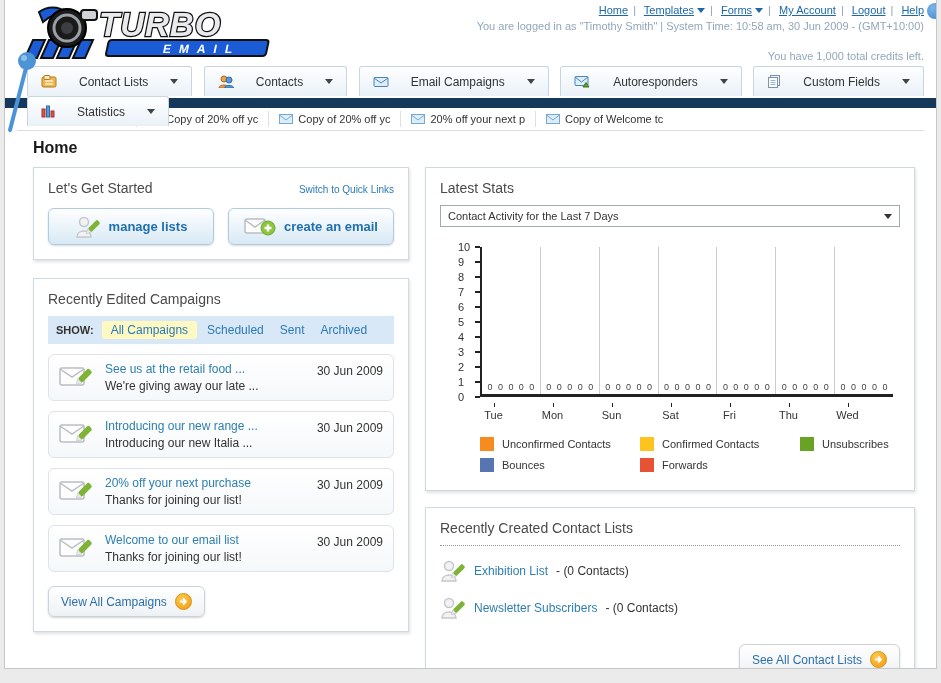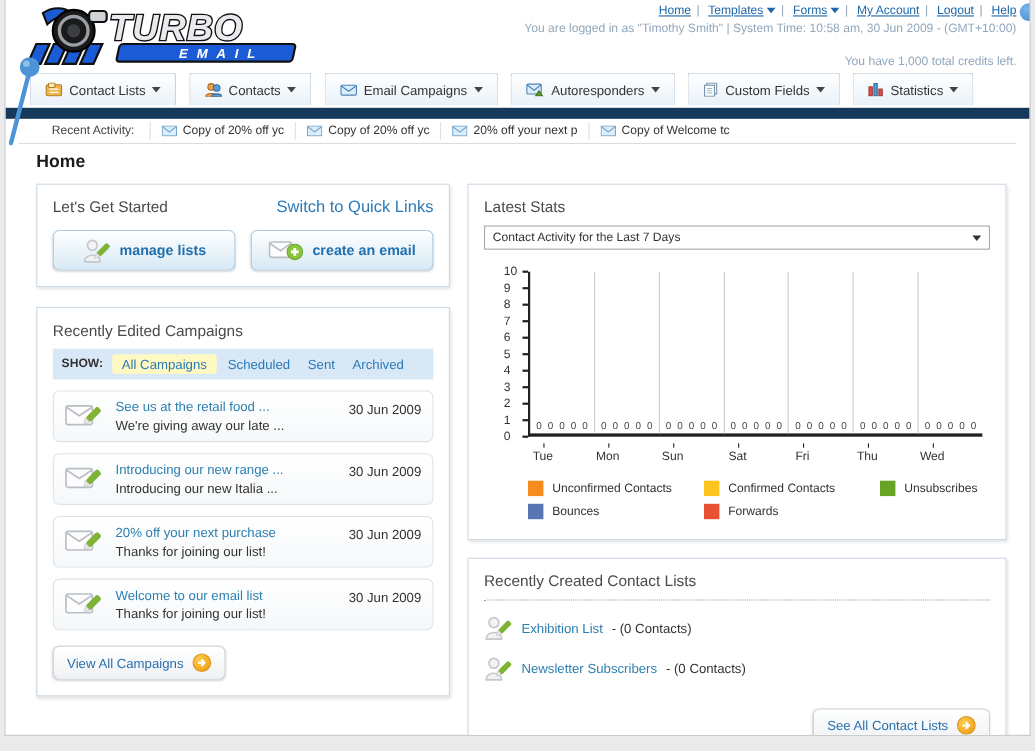--- a/index.html
+++ b/index.html
@@ -18,21 +18,21 @@
   .hdr-links .sep { margin:0 5px; color:#8fa3b6; }
   .hdr-links .dd { display:inline-block; width:0; height:0; border-left:4px solid transparent; border-right:4px solid transparent; border-top:5px solid #1c67a9; margin-left:3px; vertical-align:1px; }
   .hdr-sub { font-size:11px; color:#92a7bb; margin-top:4px; }
   .hdr-sub2 { font-size:11px; color:#92a7bb; margin-top:18px; }
   .blue-dot-right { position:absolute; right:-7px; top:3px; width:16px; height:16px; border-radius:50%;
          background:radial-gradient(circle at 35% 30%, #7ab4e8, #3f87cf); }
   .pin-annotation { position:absolute; left:0; top:48px; z-index:5; pointer-events:none; }
 
   
   .tabstrip { position:relative; padding-left:22px; height:32px; }
-  .tab { display:inline-flex; align-items:center; gap:6px; height:30px; margin-right:7px; padding:0 13px;
+  .tab { display:inline-flex; align-items:center; gap:22px; height:30px; margin-right:7px; padding:0 13px;
          background:linear-gradient(#ffffff,#e9f1f8); border:1px solid #c9d6e2; border-bottom:none;
          border-radius:3px 3px 0 0; font-size:12px; color:#333; cursor:pointer; vertical-align:bottom; }
   .tab .caret { width:0; height:0; border-left:4px solid transparent; border-right:4px solid transparent; border-top:5px solid #444; }
   .navybar { height:10px; background:#16395b; }
 
   
   .activity { display:flex; align-items:center; height:23px; padding-left:30px; font-size:11px; color:#444;
               border-bottom:1px solid #dcdcdc; margin:0 12px; }
   .activity-label { margin-right:14px; }
   .activity-item { display:flex; align-items:center; gap:5px; padding:0 10px; border-left:1px solid #e0e0e0; color:#333; cursor:pointer; height:16px; }
@@ -42,21 +42,21 @@
   .main { padding:6px 28px 0 28px; }
   h1.page-title { font-size:16px; font-weight:bold; color:#1a1a1a; margin:2px 0 10px 0; }
   .cols { display:flex; gap:16px; align-items:flex-start; }
   .col-left { width:376px; flex:none; }
   .col-right { width:490px; flex:none; }
   .panel { background:#fff; border:1px solid #cdd9e3; box-shadow:1px 2px 3px rgba(0,0,0,.12); padding:12px 14px 14px; }
   .panel-title { font-size:14px; color:#4a4a4a; }
 
   
   .gs-head { display:flex; justify-content:space-between; align-items:baseline; }
-  .quick-link { font-size:15px; color:#2a7ab8; cursor:pointer; }
+  .quick-link { font-size:10px; color:#2a7ab8; cursor:pointer; }
   .gs-buttons { display:flex; gap:14px; margin-top:12px; }
   .gs-btn { flex:1; height:37px; display:flex; align-items:center; justify-content:center; gap:8px;
             border:1px solid #aecbe0; border-radius:6px; background:linear-gradient(#ffffff,#d8e9f5);
             box-shadow:0 1px 2px rgba(0,0,0,.15); cursor:pointer; font-size:13px; font-weight:bold; color:#1f6fad; }
 
   
   .campaigns { margin-top:18px; }
   .show-bar { margin-top:9px; background:#d9e8f6; padding:5px 8px; display:flex; align-items:center; font-size:11px; }
   .show-label { font-weight:bold; color:#333; margin-right:8px; }
   .filter { font-size:12px; color:#2a7ab8; margin-right:16px; cursor:pointer; }

